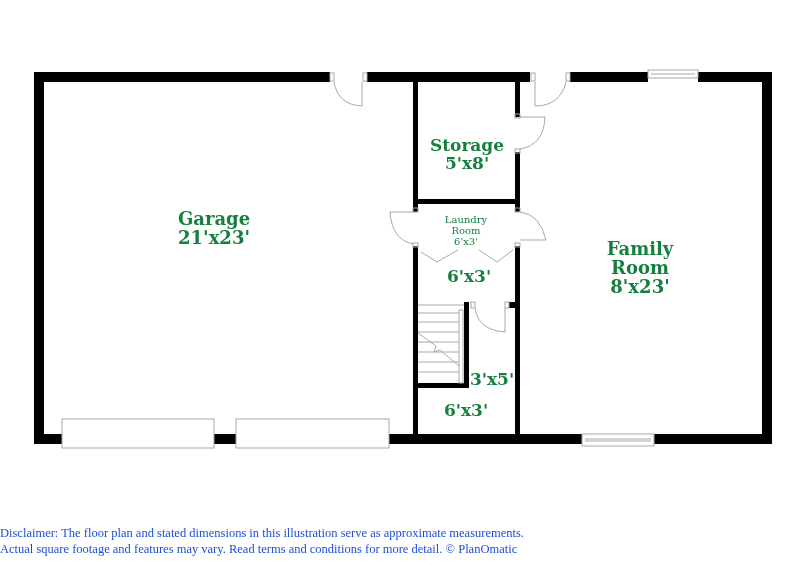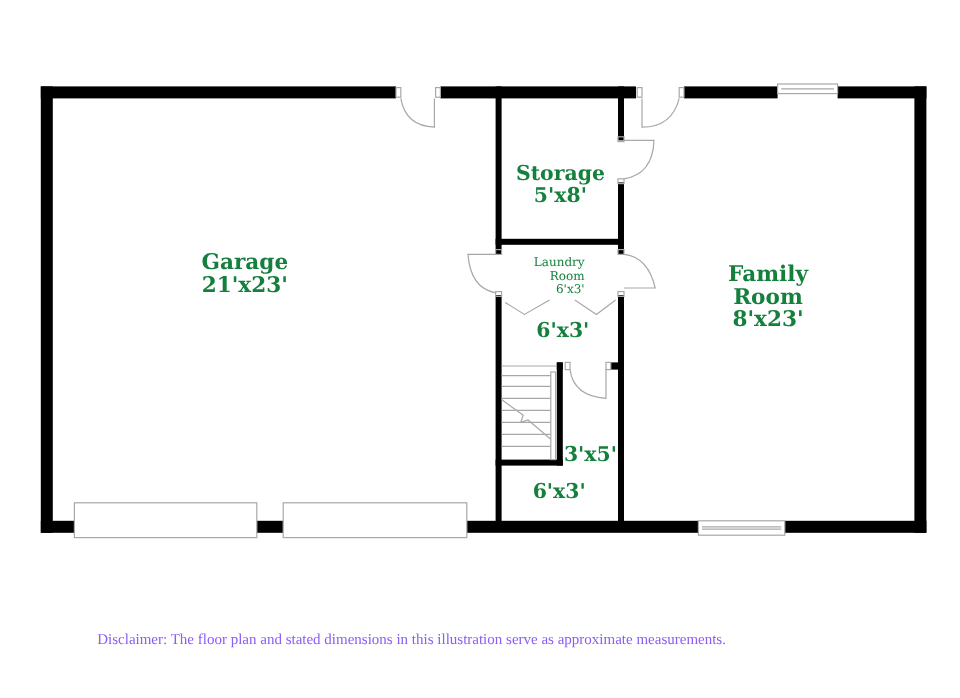--- a/index.html
+++ b/index.html
@@ -11,25 +11,25 @@
     font-weight:bold;
     color:#15803d;
     text-align:center;
     line-height:1.05;
     transform:translate(-50%, 0);
     white-space:nowrap;
   }
   .label span { display:block; }
   .lg { font-size:18px; }
   .md { font-size:17px; }
-  .sm { font-size:10px; font-weight:normal; line-height:1.1;text-align:right; }
+  .sm { font-size:10px; font-weight:normal; line-height:1.1; }
   .disclaimer {
-    position:absolute; left:0; width:686px; text-align:center;
+    position:absolute; left:0; width:686px; 
     font-family: "Liberation Serif", "DejaVu Serif", serif;
-    font-size:12.5px; color:#8b5cf6; line-height:16px;
+    font-size:12.5px; color:#1d4ed8; line-height:16px;
   }
 </style>
 </head>
 <body>
 
 <svg id="plan" viewBox="0 0 800 582" xmlns="http://www.w3.org/2000/svg">
   <g fill="#000">
 
     <rect x="34" y="72" width="296" height="10"></rect>
     <rect x="367" y="72" width="163" height="10"></rect>
@@ -108,21 +108,21 @@
 
     <rect x="62" y="419" width="152" height="29" fill="#fff"></rect>
     <rect x="236" y="419" width="153" height="29" fill="#fff"></rect>
 
     <rect x="582" y="434" width="72" height="12" fill="#fff"></rect>
     <line x1="585" y1="439" x2="651" y2="439"></line>
     <line x1="585" y1="441" x2="651" y2="441"></line>
   </g>
 </svg>
 
-<div class="label lg" style="left:204px; top:210px;text-align:center;">
+<div class="label lg" style="left:214px; top:210px;text-align:center;">
   <span>Garage</span>
   <span>21'x23'</span>
 </div>
 
 <div class="label md" style="left:467px; top:137px;">
   <span>Storage</span>
   <span>5'x8'</span>
 </div>
 
 <div class="label sm" style="left:466px; top:214px;">
@@ -136,21 +136,22 @@
 </div>
 
 <div class="label md" style="left:492px; top:343px;margin-top:28px;">
   <span>3'x5'</span>
 </div>
 
 <div class="label md" style="left:466px; top:402px;">
   <span>6'x3'</span>
 </div>
 
-<div class="label lg" style="left:640px; top:220px;">
+<div class="label lg" style="left:640px; top:240px;">
   <span>Family</span>
   <span>Room</span>
   <span>8'x23'</span>
 </div>
 
 <div class="disclaimer" style="top:525px;">
   <div>Disclaimer: The floor plan and stated dimensions in this illustration serve as approximate measurements.</div>
+  <div>Actual square footage and features may vary. Read terms and conditions for more detail. © PlanOmatic</div>
 </div>
 
 </body></html>

